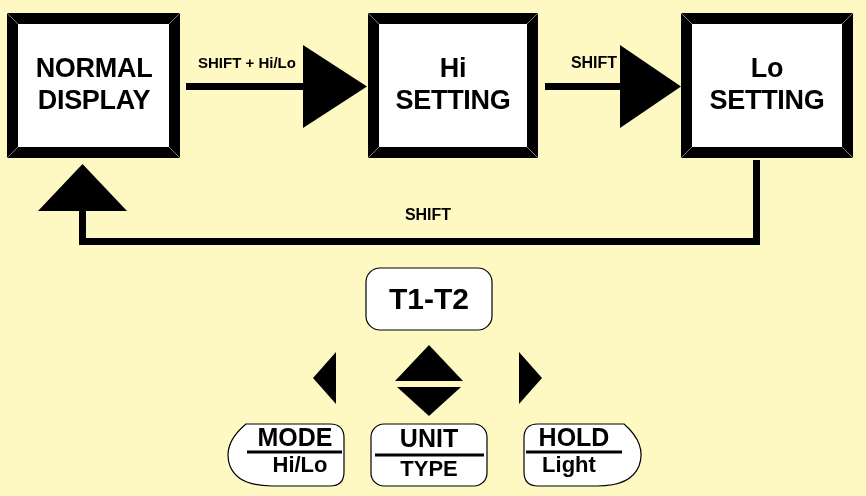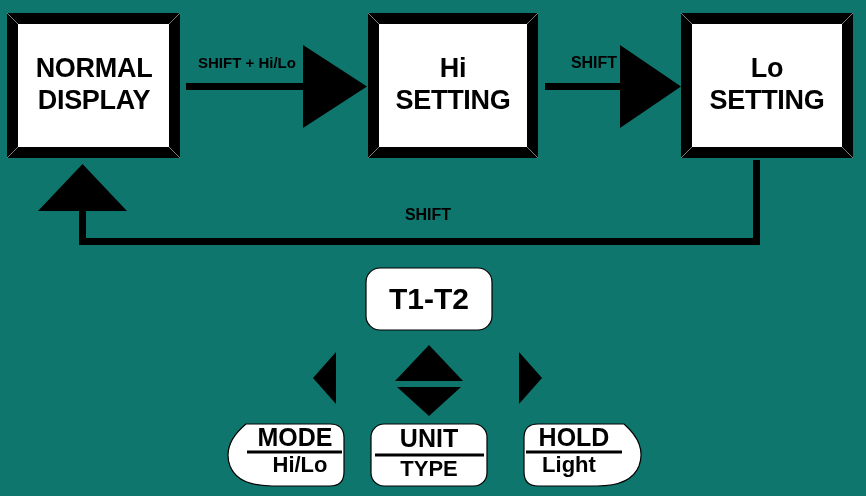--- a/index.html
+++ b/index.html
@@ -7,21 +7,21 @@
     padding: 0;
     background: #ffffff;
   }
   body {
     font-family: "Liberation Sans", sans-serif;
   }
   #diagram-root {
     position: relative;
     width: 866px;
     height: 496px;
-    background: #0f766e;
+    background: #fef9c3;
     overflow: hidden;
   }
   #diagram-svg {
     position: absolute;
     left: 0;
     top: 0;
     width: 866px;
     height: 496px;
   }
   .stroke-shape {

